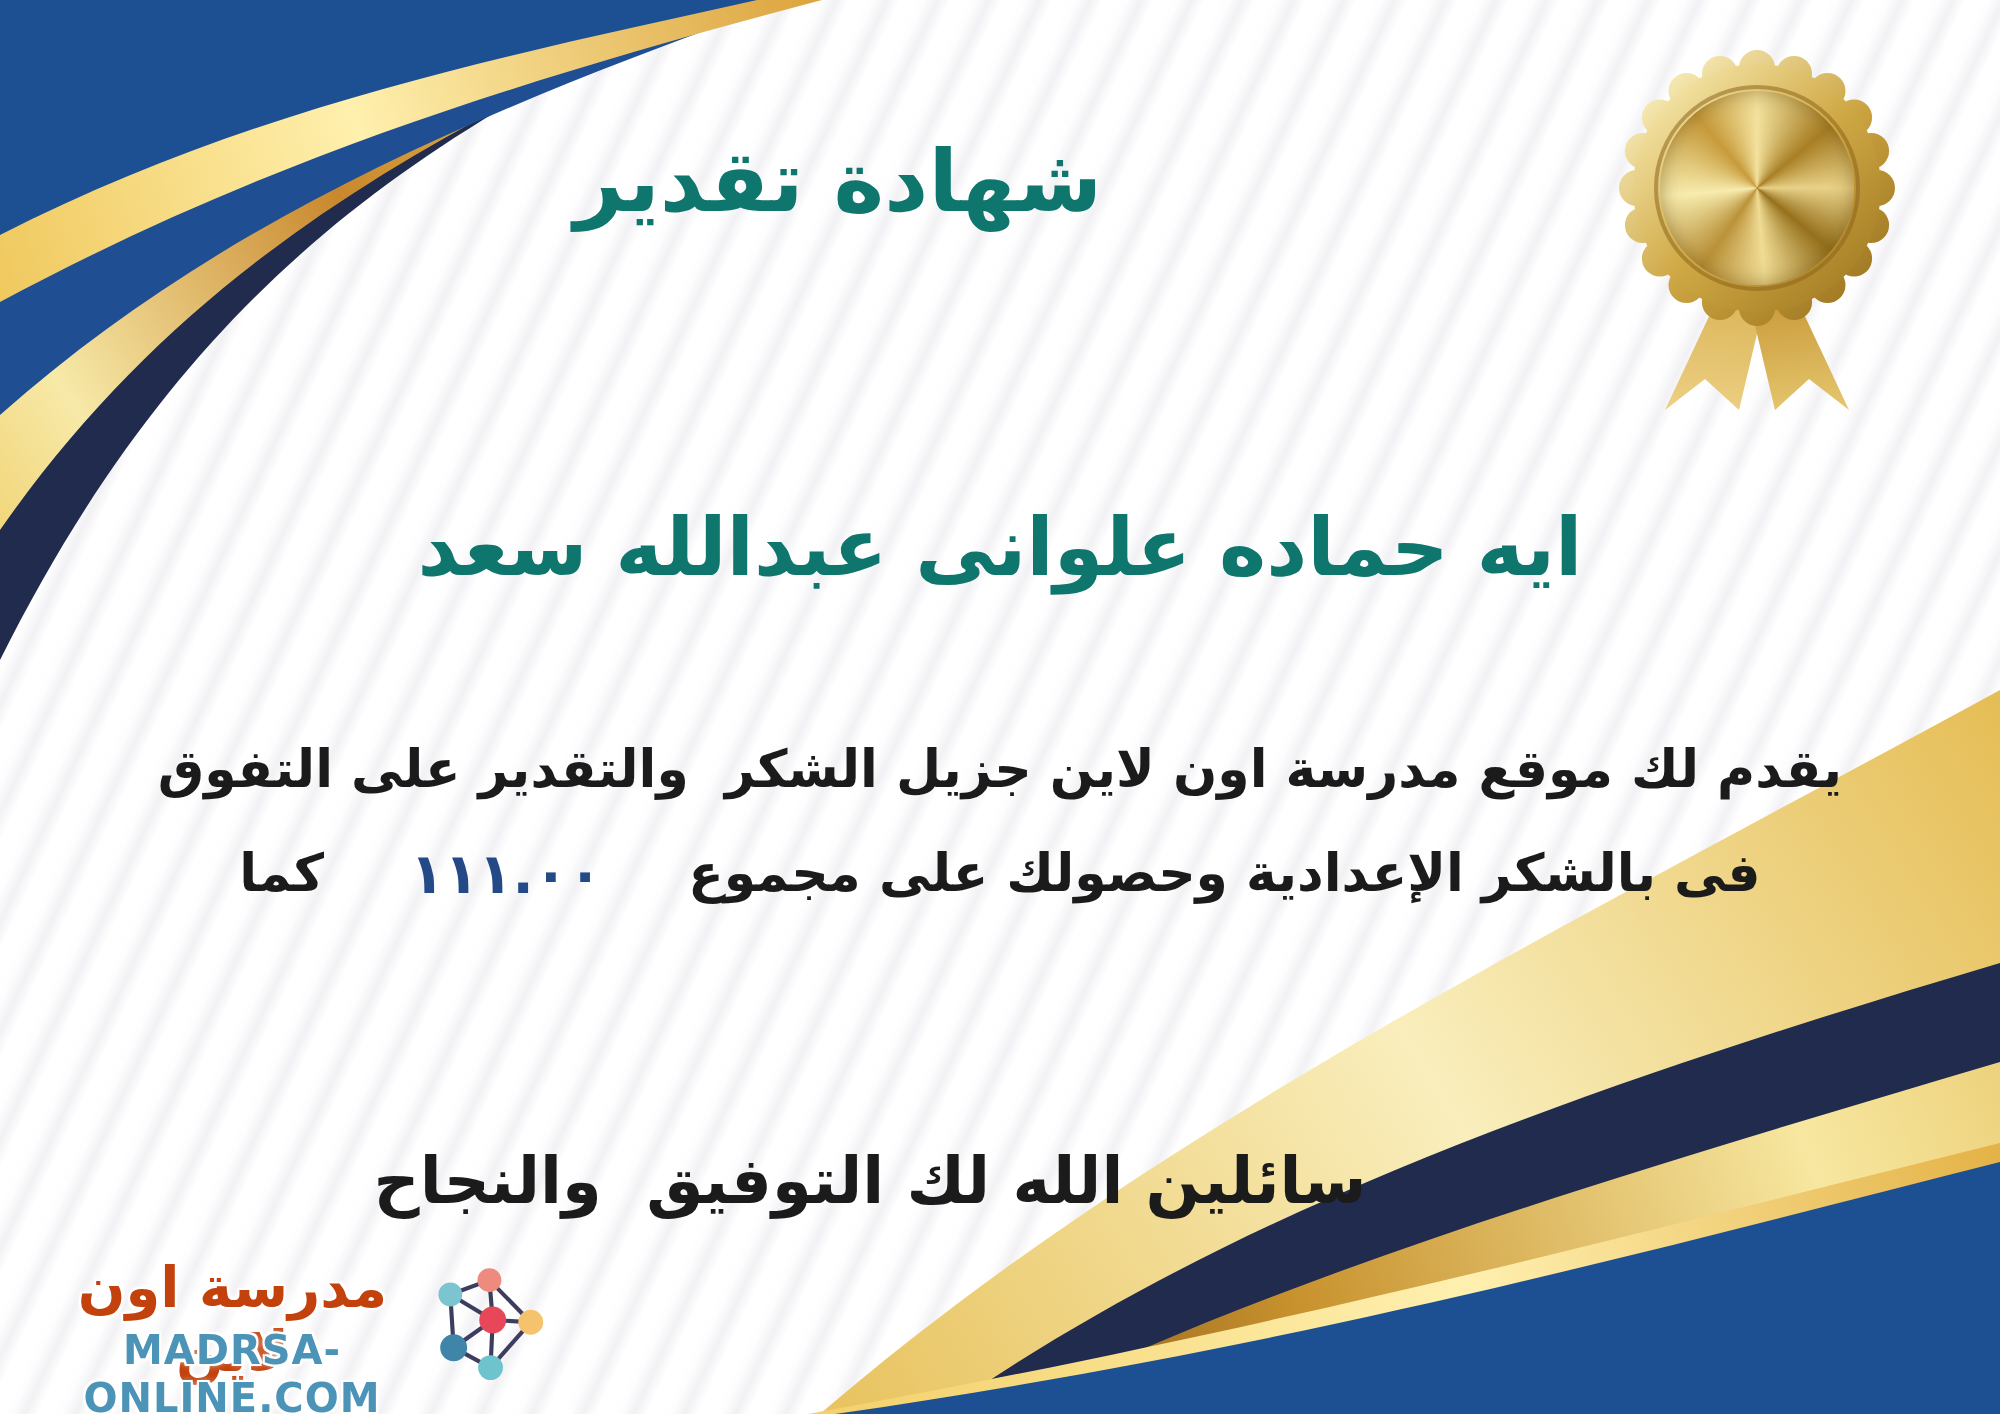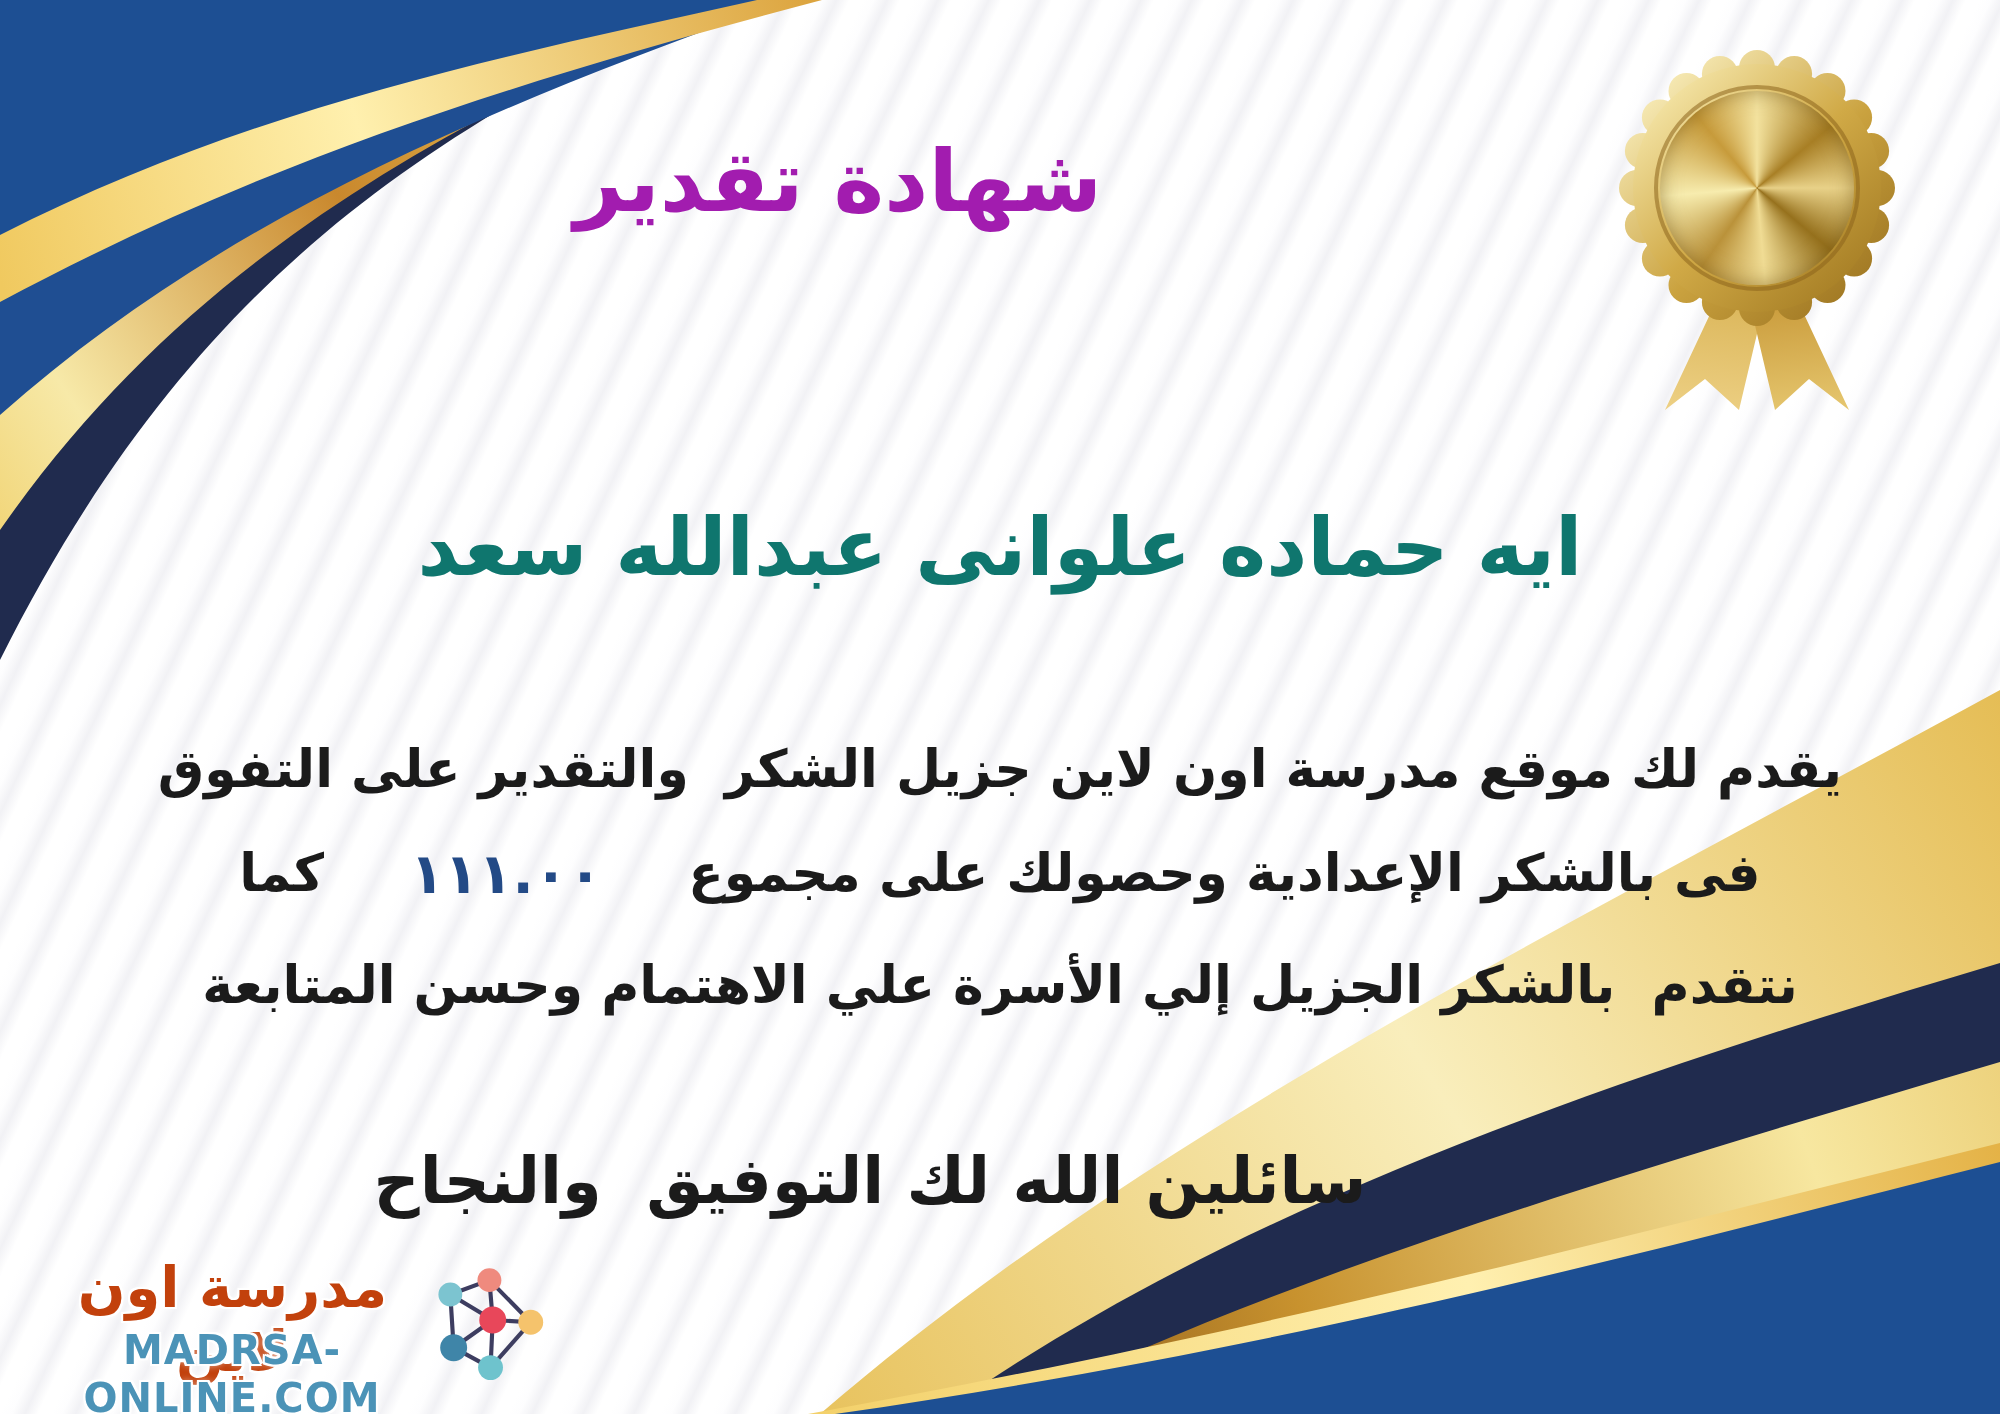--- a/index.html
+++ b/index.html
@@ -16,21 +16,21 @@
       repeating-linear-gradient(115deg,
         #ffffff 0px, #fdfdfe 10px, #efeff3 22px, #ffffff 34px, #ffffff 46px);
     opacity:.85;
   }
   .decor{position:absolute;inset:0;width:2000px;height:1414px;}
 
   
   .txt{position:absolute;margin:0;text-align:center;white-space:pre-wrap;}
   .title{
     left:0;top:128px;width:1676px;
-    font-size:86px;font-weight:bold;color:#a21caf;line-height:1.25;
+    font-size:86px;font-weight:bold;color:#0f766e;line-height:1.25;
   }
   .student-name{
     left:0;top:498px;width:2000px;
     font-size:80px;font-weight:bold;color:#0f766e;line-height:1.25;
   }
   .body-line{
     left:30px;top:0;width:1940px;
     font-size:52px;font-weight:bold;color:#1b1b1b;line-height:1.3;
   }
   .line1{top:736px;}
@@ -180,21 +180,20 @@
   <div class="txt student-name" dir="rtl">ايه حماده علوانى عبدالله سعد</div>
 
   <p class="txt body-line line1" dir="rtl">يقدم لك موقع مدرسة اون لاين جزيل الشكر  والتقدير على التفوق</p>
 
   <div class="txt body-line line2" dir="rtl">
     <span>فى بالشكر الإعدادية وحصولك على مجموع</span>
     <span class="score">١١١.٠٠</span>
     <span>كما</span>
   </div>
 
-  <p class="txt body-line line3" dir="rtl">نتقدم  بالشكر الجزيل إلي الأسرة علي الاهتمام وحسن المتابعة</p>
 
   <p class="txt closing" dir="rtl">سائلين الله لك التوفيق  والنجاح</p>
 
   <div>
     <div class="logo-ar" dir="rtl">مدرسة اون لاين</div>
     <div class="logo-url">MADRSA-ONLINE.COM</div>
     <svg class="logo-icon" viewBox="0 0 110 110" aria-hidden="true">
       <g stroke="#3d3d60" stroke-width="4" stroke-linecap="round">
         <line x1="49.6" y1="11.7" x2="11.9" y2="25.6"></line>
         <line x1="49.6" y1="11.7" x2="52.8" y2="50.2"></line>

